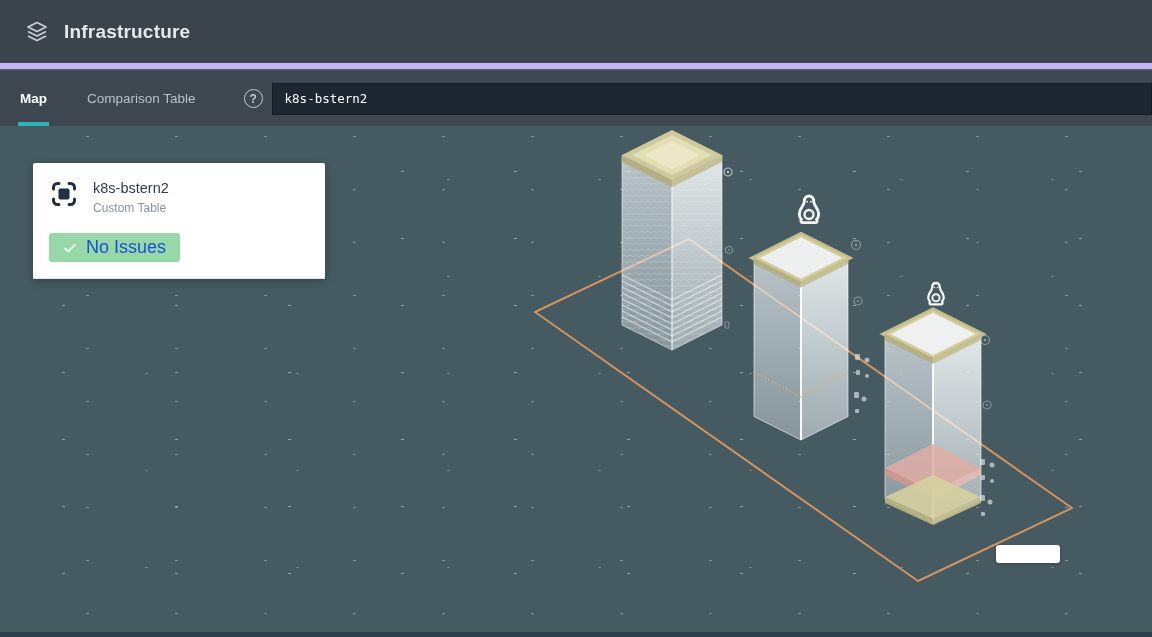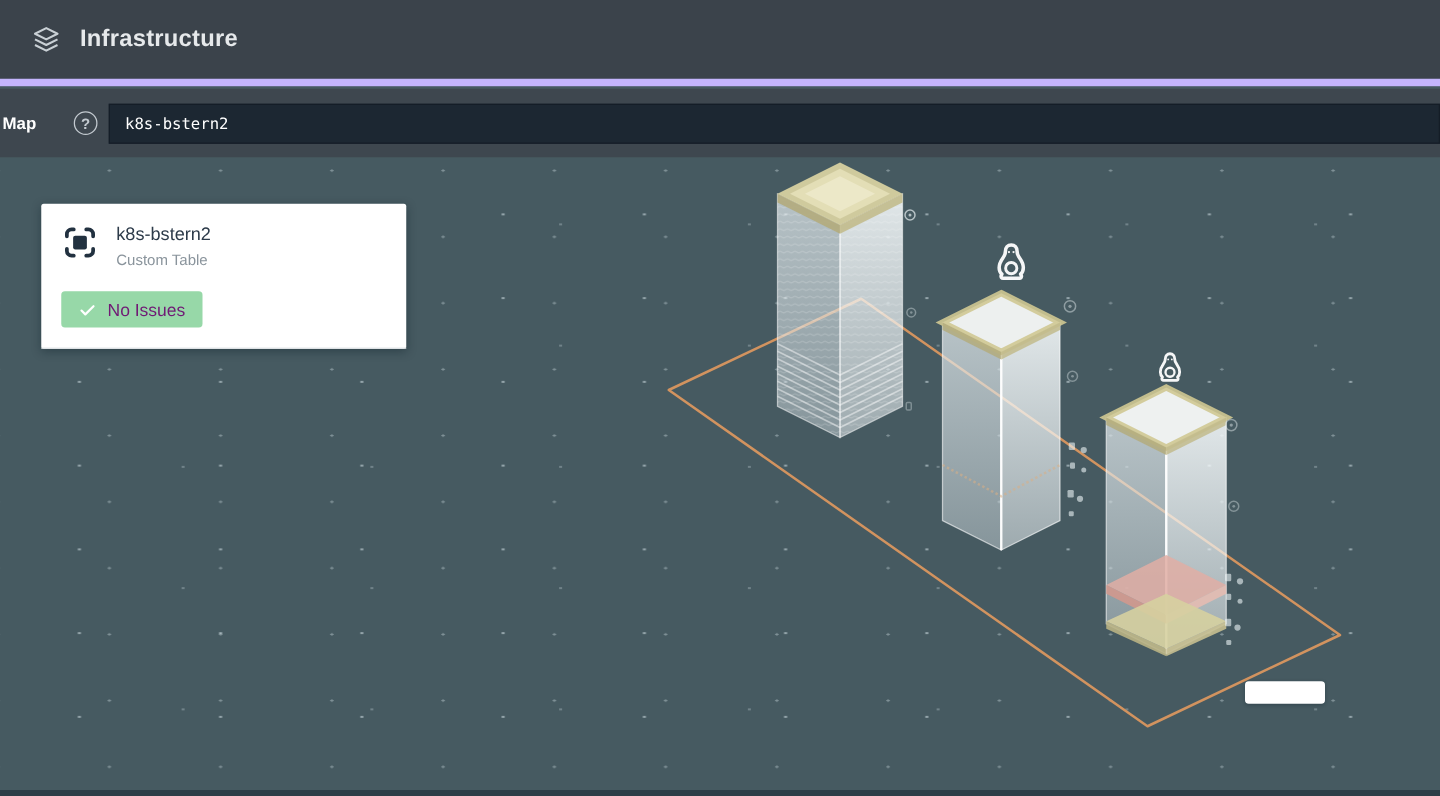--- a/index.html
+++ b/index.html
@@ -15,21 +15,21 @@
   .app-header .hicon { width:26px; height:26px; margin-right:14px; }
   .app-title { color:#e6e9eb; font-size:19px; font-weight:700; letter-spacing:.2px; }
 
   
   .tabbar {
     position:absolute; left:0; top:71px; width:1152px; height:55px;
     background:#3e474f; display:flex; align-items:center;
   }
   .tabs { display:flex; height:100%; align-items:center; }
   .tab { position:relative; height:100%; display:flex; align-items:center;
-         padding:0 2px; font-size:13.5px; color:#b9c1c7; cursor:pointer; }
+         padding:0 20px; font-size:13.5px; color:#b9c1c7; cursor:pointer; }
   .tab.active { color:#ffffff; font-weight:700; }
   .tab.active::after { content:""; position:absolute; left:18px; right:18px; bottom:0;
          height:4px; background:#2cb5b2; }
   .help-badge { width:19px; height:19px; border:1.6px solid #c3cad0; border-radius:50%;
          color:#c3cad0; font-size:12px; font-weight:700; display:flex; align-items:center;
          justify-content:center; margin:0 9px 0 28px; }
   .search-input {
     height:32px; flex:1; margin-right:0; background:#1c2732; border:1px solid #141d27;
     color:#ffffff; font-family:"DejaVu Sans Mono", monospace; font-size:12.5px;
     padding:0 12px; outline:none;
@@ -58,22 +58,22 @@
   .zc-head { display:flex; align-items:flex-start; padding:16px 16px 10px 16px; }
   .zc-icon { width:30px; height:30px; margin-right:14px; color:#223140; }
   .zc-title { font-size:14.5px; color:#2d3b4a; font-weight:400; line-height:18px; }
   .zc-sub { font-size:12px; color:#8a949c; margin-top:4px; }
   .zc-actions { display:flex; gap:7px; padding:8px 16px 16px 16px; }
   .btn-dashboard {
     background:#0ca6a6; color:#fff; border:none; border-radius:3px;
     font-family:inherit; font-size:13px; font-weight:700; height:29px; padding:0 13px; cursor:pointer;
   }
   .badge-ok {
-    background:#97d8a8; color:#701a75; border-radius:3px; height:29px; padding:0 14px;
-    font-size:14px; font-weight:400; display:flex; align-items:center; gap:9px;
+    background:#97d8a8; color:#1d4ed8; border-radius:3px; height:29px; padding:0 14px;
+    font-size:18px; font-weight:400; display:flex; align-items:center; gap:9px;
   }
   .badge-ok svg { width:14px; height:14px; }
   .zc-divider { height:1px; background:#e4e8ea; }
   .zc-hosts { display:flex; align-items:center; padding:11px 16px; cursor:pointer; }
   .zc-hosts .host-ic { width:22px; height:22px; color:#2cb5b2; margin-right:15px; }
   .zc-hosts-label { font-size:13px; color:#333f4d; flex:1; }
   .zc-hosts .chev { width:16px; height:16px; color:#333f4d; }
 
   
   .map-label {
@@ -101,20 +101,21 @@
     <path d="M13 2.5 L22 7 13 11.5 4 7 Z" fill="none" stroke="#c9d0d5" stroke-width="1.7" stroke-linejoin="round"></path>
     <path d="M4 11.5 L13 16 22 11.5" fill="none" stroke="#c9d0d5" stroke-width="1.7" stroke-linejoin="round"></path>
     <path d="M4 16 L13 20.5 22 16" fill="none" stroke="#c9d0d5" stroke-width="1.7" stroke-linejoin="round"></path>
   </svg>
   <div class="app-title">Infrastructure</div>
 </div>
 
 <div class="tabbar">
   <div class="tabs">
     <div class="tab active">Map</div>
+    <div class="tab">Comparison Table</div>
   </div>
   <div class="help-badge">?</div>
   <input class="search-input" type="text" value="k8s-bstern2" style="">
 </div>
 
 <div class="map">
 
   <svg class="map-svg" width="1152" height="511" viewBox="0 0 1152 511">
     <defs>
       <linearGradient id="faceL" x1="0" y1="0" x2="0" y2="1">

